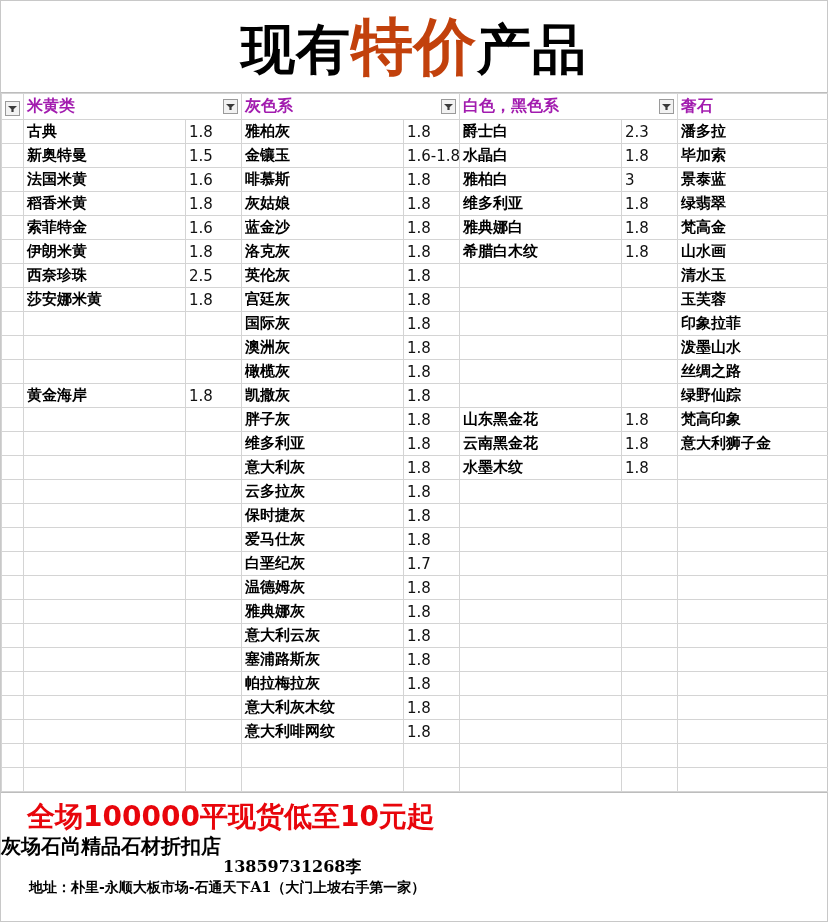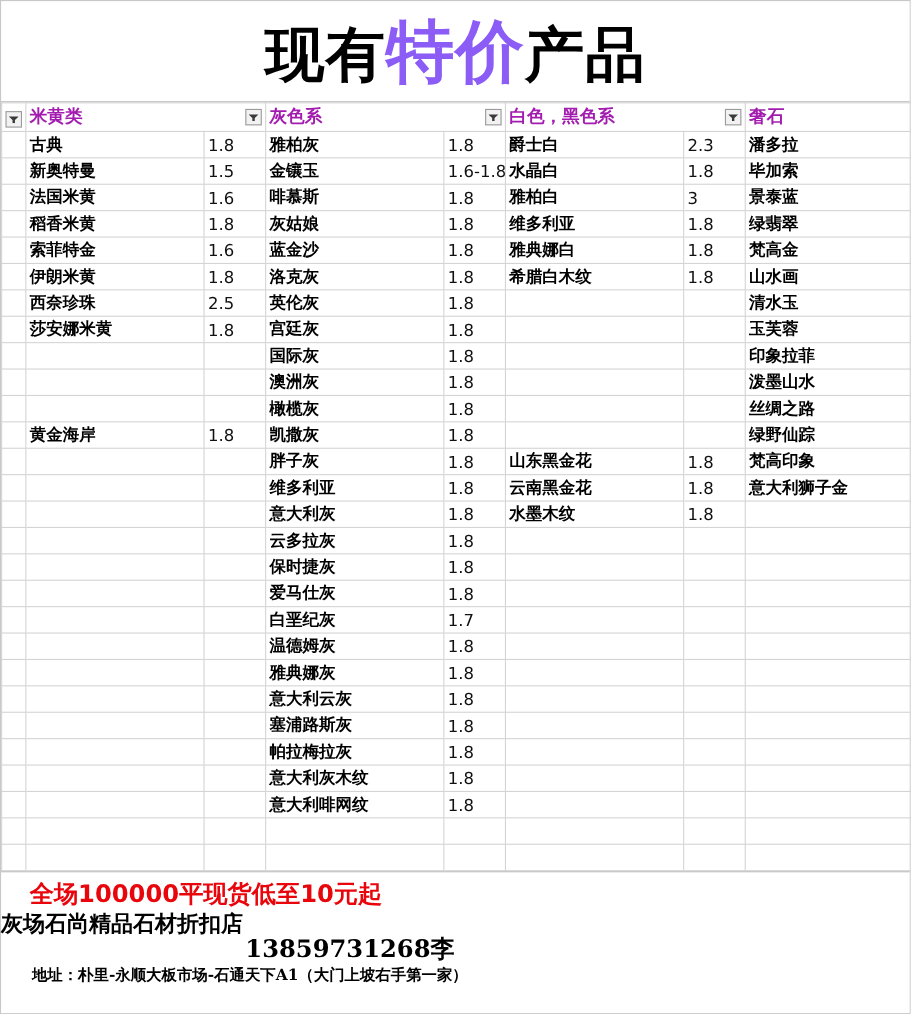--- a/index.html
+++ b/index.html
@@ -26,21 +26,21 @@
     align-items: center;
     justify-content: center;
   }
   .title {
     font-family: "DejaVu Serif", "Liberation Serif", serif;
     font-size: 54px;
     font-weight: bold;
     letter-spacing: 1px;
     white-space: nowrap;
   }
-  .title .hl { color: #8b5cf6; font-size: 62px; }
+  .title .hl { color: #c2410c; font-size: 62px; }
 
   
   table.grid {
     border-collapse: collapse;
     table-layout: fixed;
     width: 828px;
   }
   table.grid td {
     border: 1px solid #d4d4d4;
     height: 24px;
@@ -95,32 +95,32 @@
 
   
   .footer {
     border-top: 1px solid #bdbdbd;
     padding-top: 4px;
   }
   .f-line { line-height: 1.15; white-space: nowrap; }
   .f1 {
     color: #e8050b;
     font-weight: bold;
-    font-size: 22px;
+    font-size: 28px;
     font-family: "DejaVu Sans", "Liberation Sans", sans-serif;
     padding: 4px 0 2px 26px;
   }
   .f2 {
     font-weight: bold;
     font-size: 20px;
     font-family: "DejaVu Serif", "Liberation Serif", serif;
   }
   .f3, .f4 {
     font-weight: bold;
-    font-size: 22px;
+    font-size: 16px;
     font-family: "DejaVu Serif", "Liberation Serif", serif;
     padding-left: 222px;
   }
   .f5 {
     font-weight: bold;
     font-size: 14px;
     font-family: "DejaVu Serif", "Liberation Serif", serif;
     padding-left: 28px;
     padding-top: 2px;
   }

